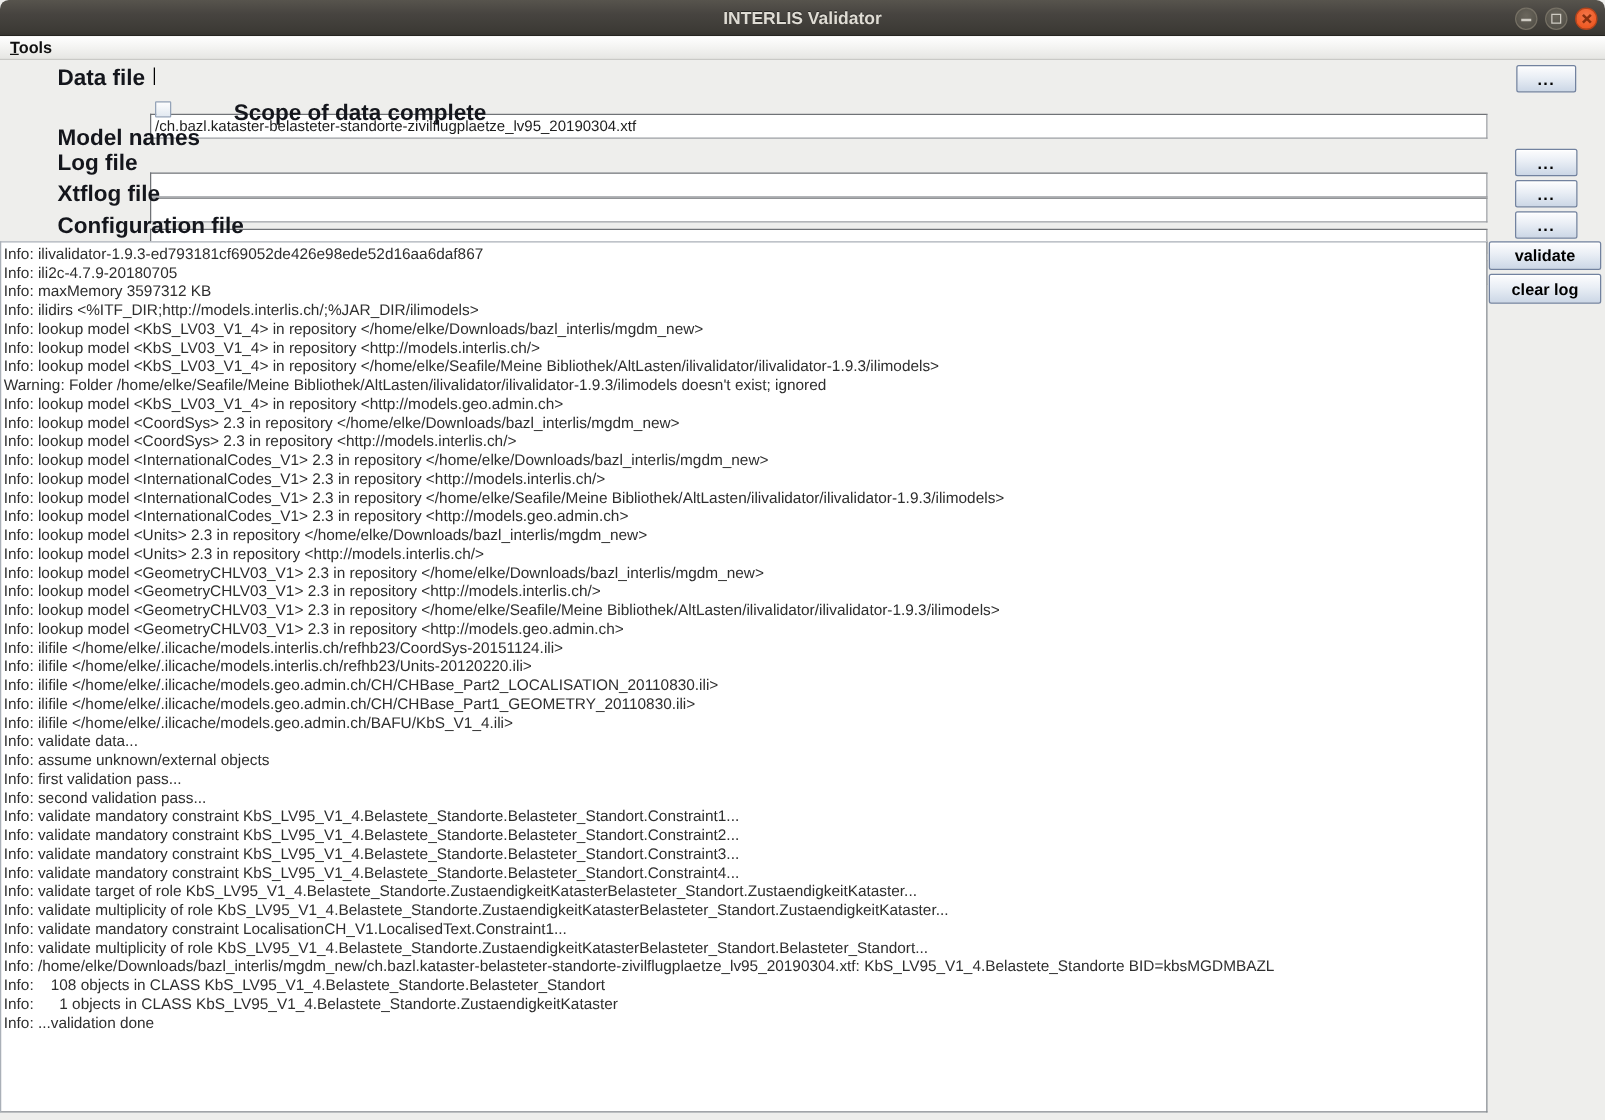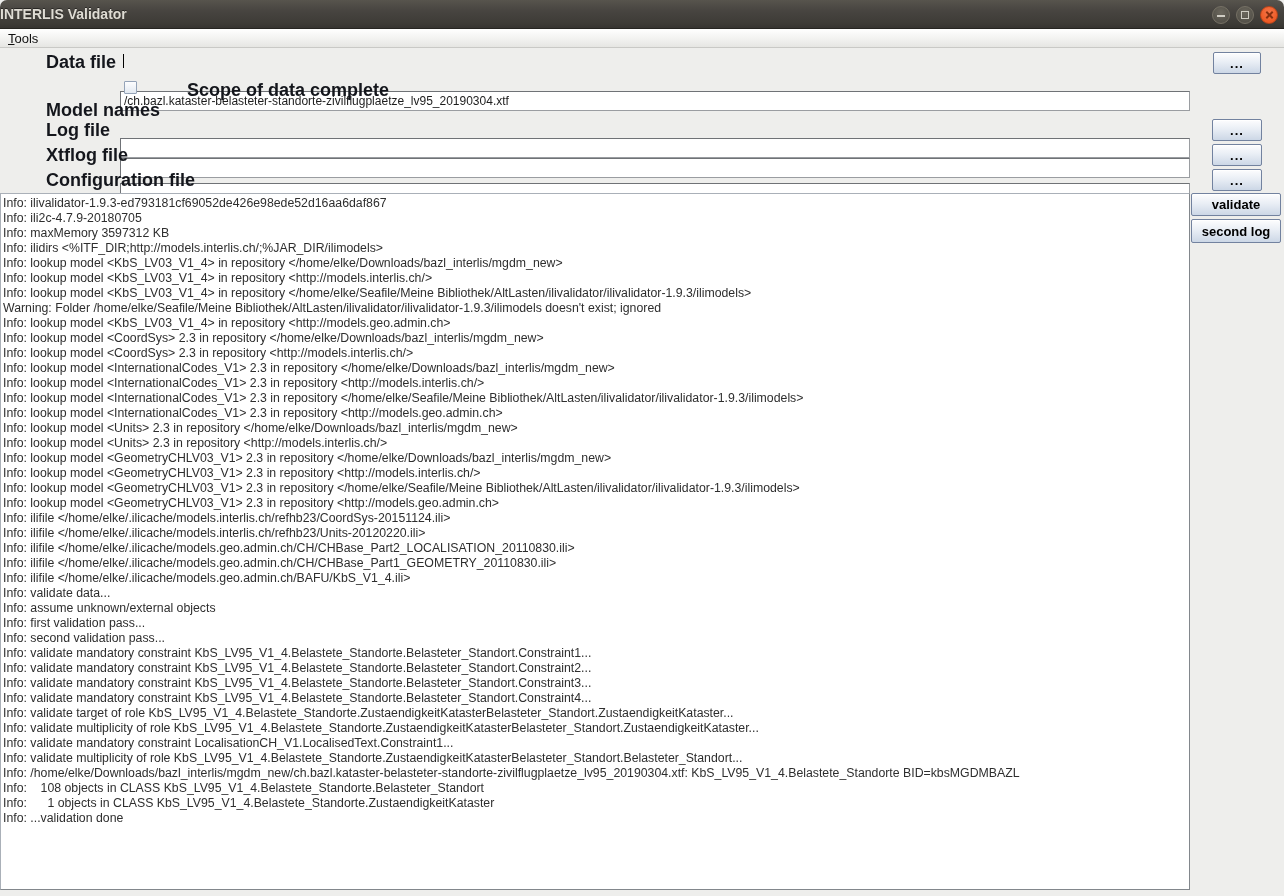--- a/index.html
+++ b/index.html
@@ -7,41 +7,41 @@
   .window { position:relative; width:1284px; height:896px; background:#eeeeec; overflow:hidden; }
 
   
   .titlebar {
     position:absolute; left:0; top:0; width:1284px; height:29px;
     background:linear-gradient(180deg,#57544d 0%,#474440 40%,#3d3b36 85%,#363430 100%);
     border-radius:7px 7px 0 0;
     border-bottom:1px solid #262521;
   }
   .titlebar-text {
-    position:absolute; left:0; right:0; top:6px; text-align:left;
+    position:absolute; left:0; right:0; top:6px; text-align:center;
     font-size:14px; font-weight:bold; color:#dfdcd4;
     text-shadow:0 -1px 0 rgba(0,0,0,.45);
   }
   .winbtn { position:absolute; top:6px; width:18px; height:18px; border-radius:50%; cursor:default; }
   .winbtn.gray  { background:radial-gradient(circle at 50% 35%,#6b675d,#55524a 70%); border:1px solid #7571665e; border:1px solid #767165; }
   .winbtn.close { background:radial-gradient(circle at 50% 35%,#f4764a,#ee5a24 70%); border:1px solid #b4441c; }
   .btn-min { right:54px; } .btn-max { right:30px; } .btn-close { right:6px; }
   .glyph-min { position:absolute; left:4px; top:8px; width:8px; height:2px; background:#cfccc3; }
   .glyph-max { position:absolute; left:4px; top:4px; width:8px; height:8px; border:1.5px solid #cfccc3; }
   .glyph-close-a,.glyph-close-b { position:absolute; left:3.5px; top:7px; width:9px; height:2px; background:#88300f; }
   .glyph-close-a { transform:rotate(45deg);} .glyph-close-b { transform:rotate(-45deg);}
 
   
   .menubar {
     position:absolute; left:0; top:29px; width:1284px; height:19px;
     background:linear-gradient(180deg,#ffffff 0%,#f2f2f0 55%,#e6e6e3 100%);
     border-bottom:1px solid #c9c9c6;
   }
   .menu-item {
-    display:inline-block; padding:1px 8px 0 8px; font-size:13px; font-weight:normal; color:#111111; cursor:default;
+    display:inline-block; padding:1px 8px 0 8px; font-size:13px; font-weight:bold; color:#111111; cursor:default;
   }
   .menu-item .mn { text-decoration:underline; }
 
   
   .content { position:absolute; left:0; top:48px; width:1284px; height:848px; background:#eeeeec; }
 
   .flabel { position:absolute; font-size:18px; font-weight:bold; color:#14161c; white-space:nowrap;padding-left:44px; }
   .tfield {
     position:absolute; height:20px; background:#ffffff;
     border:1px solid; border-color:#6f7276 #9a9da1 #9a9da1 #6f7276;
@@ -117,21 +117,21 @@
 
     <div class="flabel" style="left:2px; top:97px;text-align:right;">Xtflog file</div>
     <input class="tfield" style="left: 120px; top: 95px; width: 1070px;" value="">
     <div class="swbtn browse" style="left:1212px; top:96px; width:50px; height:22px;">...</div>
 
     <div class="flabel" style="left:2px; top:122px;">Configuration file</div>
     <input class="tfield" style="left: 120px; top: 120px; width: 1070px;" value="">
     <div class="swbtn browse" style="left:1212px; top:121px; width:50px; height:22px;">...</div>
 
     <div class="swbtn" style="left:1191px; top:145px; width:90px; height:23px;">validate</div>
-    <div class="swbtn" style="left:1191px; top:171px; width:90px; height:24px;">second log</div>
+    <div class="swbtn" style="left:1191px; top:171px; width:90px; height:24px;">clear log</div>
 
     <div class="logarea">
         <div class="logline">Info: ilivalidator-1.9.3-ed793181cf69052de426e98ede52d16aa6daf867</div>
         <div class="logline">Info: ili2c-4.7.9-20180705</div>
         <div class="logline">Info: maxMemory 3597312 KB</div>
         <div class="logline">Info: ilidirs &lt;%ITF_DIR;http://models.interlis.ch/;%JAR_DIR/ilimodels&gt;</div>
         <div class="logline">Info: lookup model &lt;KbS_LV03_V1_4&gt; in repository &lt;/home/elke/Downloads/bazl_interlis/mgdm_new&gt;</div>
         <div class="logline">Info: lookup model &lt;KbS_LV03_V1_4&gt; in repository &lt;http://models.interlis.ch/&gt;</div>
         <div class="logline">Info: lookup model &lt;KbS_LV03_V1_4&gt; in repository &lt;/home/elke/Seafile/Meine Bibliothek/AltLasten/ilivalidator/ilivalidator-1.9.3/ilimodels&gt;</div>
         <div class="logline">Warning: Folder /home/elke/Seafile/Meine Bibliothek/AltLasten/ilivalidator/ilivalidator-1.9.3/ilimodels doesn't exist; ignored</div>

